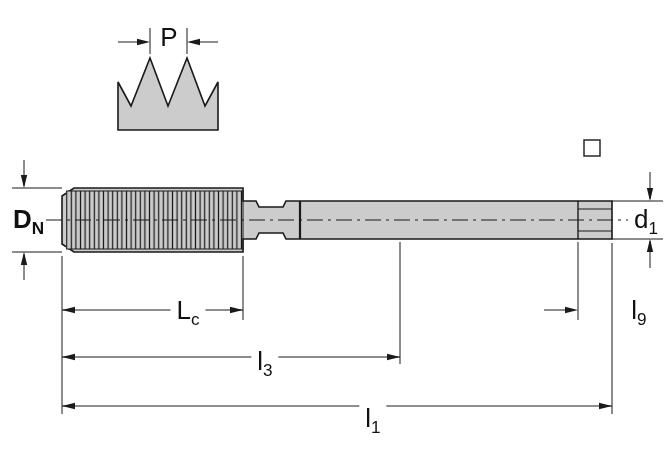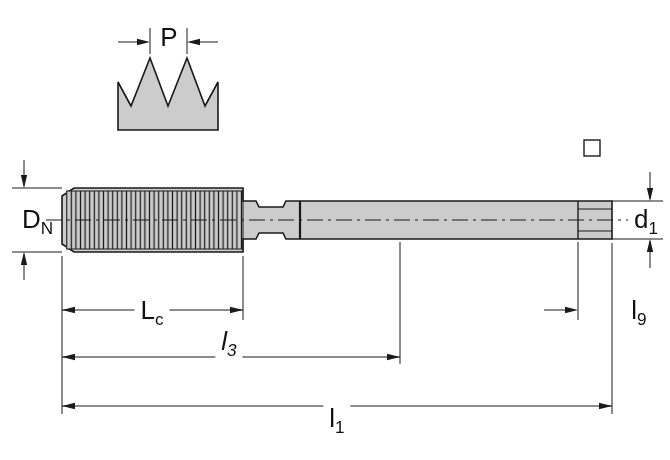--- a/index.html
+++ b/index.html
@@ -27,21 +27,21 @@
   .center{stroke:var(--line);stroke-width:1.1;stroke-dasharray:16 5 3 5;fill:none;}
   .label{
     position:absolute;
     font-size:26px;
     line-height:1;
     color:#111;
     white-space:nowrap;
   }
   .label sub{font-size:66%;line-height:1;}
   .centered{transform:translateX(-50%);}
-  .on-line{background:var(--background);padding:0 6px;}
+  .on-line{background:var(--background);padding:0 6px;margin-left:36px;}
 </style>
 </head>
 <body>
 
 <div class="stage">
 
   <svg width="670" height="460" viewBox="0 0 670 460">
     <defs>
       <pattern id="threadHatch" width="4.6" height="10" patternUnits="userSpaceOnUse">
         <rect class="pat-bg" width="4.6" height="10"></rect>
@@ -130,25 +130,25 @@
 
     <g>
       <line class="ln thin" x1="62" y1="406" x2="612" y2="406"></line>
       <polygon class="arrow" points="62,406 75,402.8 75,409.2"></polygon>
       <polygon class="arrow" points="612,406 599,402.8 599,409.2"></polygon>
     </g>
   </svg>
 
   <span class="label centered" style="left:169px;top:24px;"><span>P</span></span>
 
-  <span class="label" style="left:22px;top:206px;"><span>D</span><sub>N</sub></span>
+  <span class="label" style="left:13px;top:206px;font-weight:bold;"><span>D</span><sub>N</sub></span>
 
   <span class="label" style="left:634px;top:206px;text-align:right;"><span>d</span><sub>1</sub></span>
 
   <span class="label centered on-line" style="left:152px;top:297px;"><span>L</span><sub>c</sub></span>
 
   <span class="label centered" style="left:596px;top:297px;margin-left:43px;"><span>l</span><sub>9</sub></span>
 
-  <span class="label centered on-line" style="left:229px;top:328px;font-style:italic;"><span>l</span><sub>3</sub></span>
+  <span class="label centered on-line" style="left:229px;top:348px;"><span>l</span><sub>3</sub></span>
 
   <span class="label centered on-line" style="left:337px;top:405px;"><span>l</span><sub>1</sub></span>
 
 </div>
 
 </body></html>

